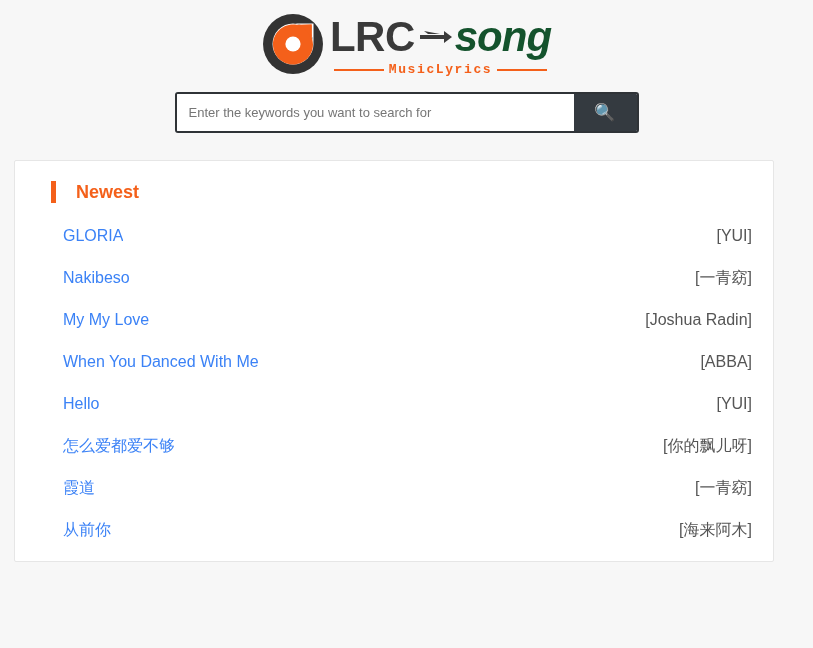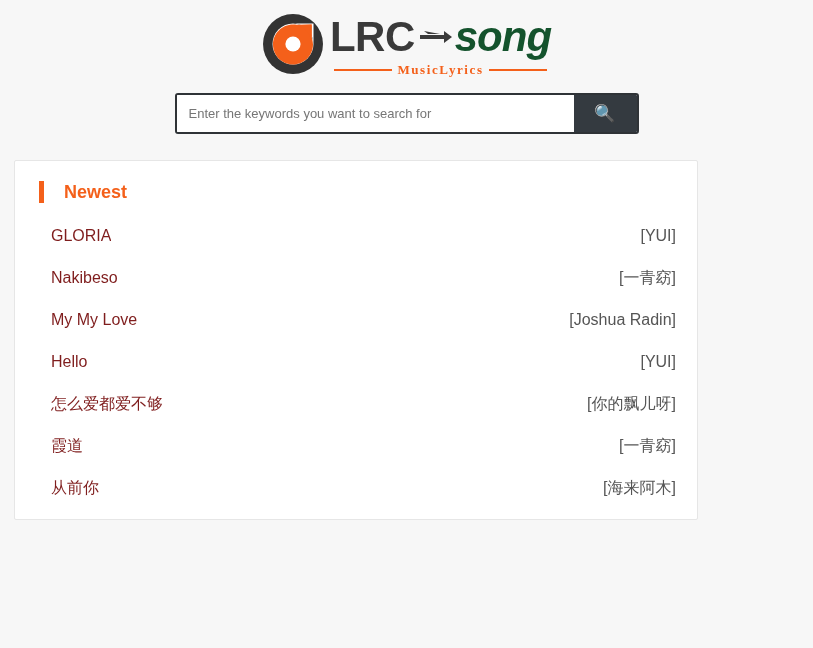--- a/index.html
+++ b/index.html
@@ -80,21 +80,21 @@
     flex: 1 1 auto;
     height: 2px;
     background: #f4601a;
   }
   .logo-sub .sub-text {
     font-size: 13px;
     font-weight: bold;
     color: #f4601a;
     letter-spacing: 1.6px;
     white-space: nowrap;
-    font-family: Liberation Serif, serif;
+    font-family: Liberation Mono, monospace;
   }
 
   
   .search-wrap {
     display: flex;
     justify-content: center;
     margin-top: 15px;
   }
   .search-group {
     display: flex;
@@ -127,25 +127,25 @@
     justify-content: center;
     font-size: 17px;
     padding: 0;
   }
 
   
   .card {
     position: absolute;
     left: 14px;
     top: 160px;
-    width: 684px;
+    width: 760px;
     background: #ffffff;
     border: 1px solid #e6e6e6;
     border-radius: 2px;
-    padding: 14px 20px 10px 20px;
+    padding: 14px 20px 10px 32px;
   }
   .card-title-row {
     display: flex;
     align-items: center;
     height: 34px;
     padding-left: 4px;
   }
   .title-accent {
     width: 5px;
     height: 22px;
@@ -166,21 +166,21 @@
     align-items: center;
     justify-content: space-between;
     height: 42px;
     padding: 0 0 0 16px;
     text-decoration: none;
     color: inherit;
     cursor: pointer;
   }
   .song-title {
     font-size: 16px;
-    color: #7f1d1d;
+    color: #3b82f6;
     white-space: nowrap;
     overflow: hidden;
     text-overflow: ellipsis;
     font-family: "Liberation Sans", sans-serif;
   }
   .song-artist {
     font-size: 16px;
     color: #555555;
     white-space: nowrap;
     text-align: right;
@@ -252,20 +252,24 @@
       </a>
       <a class="list-item">
         <span class="song-title">Nakibeso</span>
         <span class="song-artist">[一青窈]</span>
       </a>
       <a class="list-item">
         <span class="song-title">My My Love</span>
         <span class="song-artist">[Joshua Radin]</span>
       </a>
       <a class="list-item">
+        <span class="song-title">When You Danced With Me</span>
+        <span class="song-artist">[ABBA]</span>
+      </a>
+      <a class="list-item">
         <span class="song-title">Hello</span>
         <span class="song-artist">[YUI]</span>
       </a>
       <a class="list-item">
         <span class="song-title">怎么爱都爱不够</span>
         <span class="song-artist">[你的飘儿呀]</span>
       </a>
       <a class="list-item">
         <span class="song-title">霞道</span>
         <span class="song-artist">[一青窈]</span>

